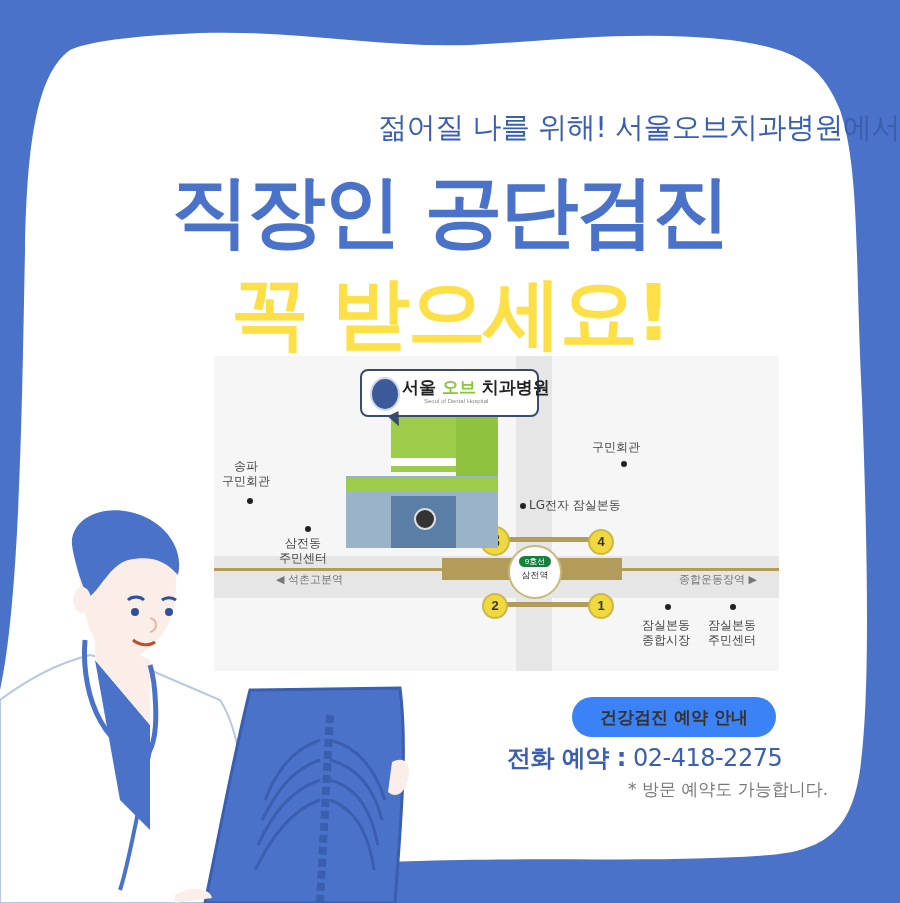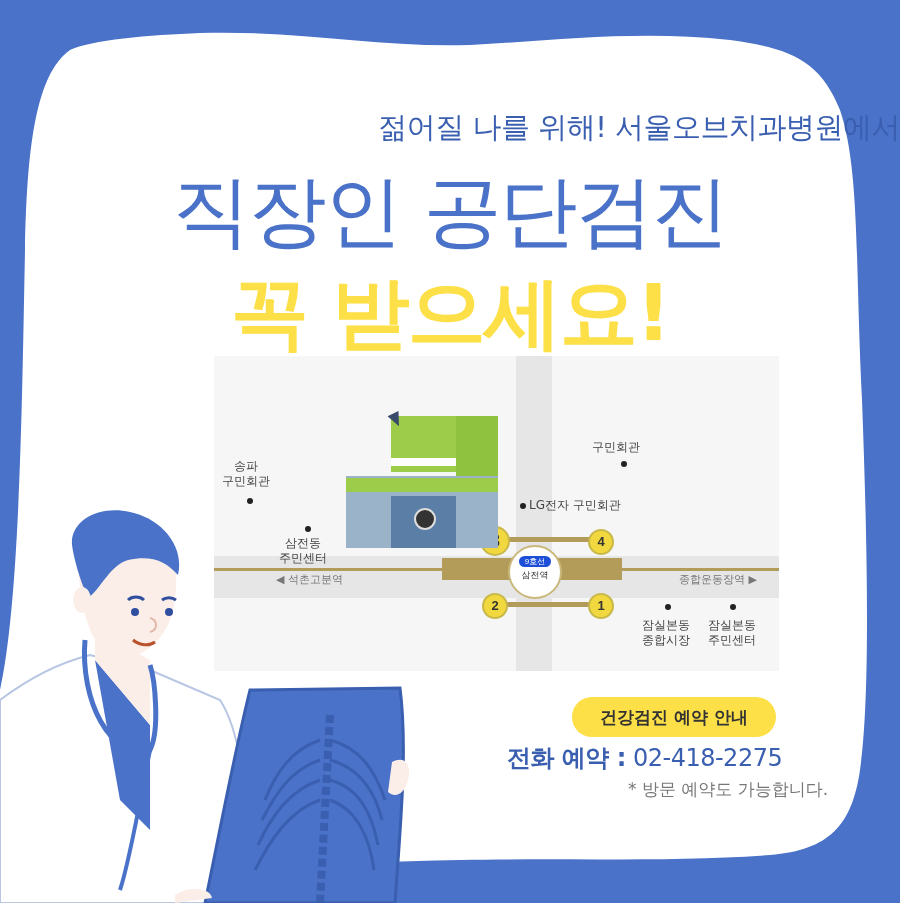--- a/index.html
+++ b/index.html
@@ -1,25 +1,25 @@
 <!DOCTYPE html>
 <html><head>
 <meta charset="utf-8">
 <style>
   html, body { margin:0; padding:0; }
   body { width:900px; height:903px; position:relative; overflow:hidden; background:#4a72c8; font-family:"Liberation Sans","DejaVu Sans",sans-serif; }
   .card { position:absolute; left:0; top:0; width:900px; height:903px; }
   .subtitle { position:absolute; left:0; width:900px; top:108px; text-align:right; color:#3a5fb0; font-size:29px; letter-spacing:-0.5px; font-family:"DejaVu Sans",sans-serif; }
-  .title1 { position:absolute; left:0; width:900px; top:160px; text-align:center; color:#4a72c8; font-size:78px; font-weight:400; letter-spacing:-2px; font-family:"DejaVu Sans",sans-serif; }
+  .title1 { position:absolute; left:0; width:900px; top:160px; text-align:center; color:#4a72c8; font-size:78px; font-weight:700; letter-spacing:-2px; font-family:"DejaVu Sans",sans-serif; }
   .title2 { position:absolute; left:0; width:900px; top:262px; text-align:center; color:#fde047; font-size:78px; font-weight:900; letter-spacing:-2px; font-family:"DejaVu Sans",sans-serif; }
   .map { position:absolute; left:214px; top:356px; width:565px; height:315px; background:#f6f6f6; overflow:hidden; }
   .map .label { position:absolute; font-size:12px; color:#444; text-align:center; line-height:15px; font-family:"DejaVu Sans",sans-serif; }
   .map .dot { position:absolute; width:6px; height:6px; border-radius:50%; background:#222; }
   .exit { position:absolute; width:22px; height:22px; border-radius:50%; background:#f0d83e; border:2px solid #c9b84a; color:#333; font-weight:bold; font-size:13px; text-align:center; line-height:22px; }
-  .pill { position:absolute; left:572px; top:697px; width:204px; height:40px; border-radius:20px; background:#fde047; color:#333; font-size:17px; font-weight:bold; text-align:center; line-height:40px; font-family:"DejaVu Sans",sans-serif; }
+  .pill { position:absolute; left:572px; top:697px; width:204px; height:40px; border-radius:20px; background:#3b82f6; color:#333; font-size:17px; font-weight:bold; text-align:center; line-height:40px; font-family:"DejaVu Sans",sans-serif; }
   .phone { position:absolute; left:507px; top:742px; color:#3a5fb0; font-size:24px; font-family:"DejaVu Sans",sans-serif; letter-spacing:-0.5px; }
   .phone b { font-weight:bold; }
   .note { position:absolute; left:583px; top:778px; color:#777; font-size:17px; font-family:"DejaVu Sans",sans-serif;margin-left:45px; }
 </style>
 </head>
 <body>
 
 <svg class="card" viewBox="0 0 900 903" width="900" height="903">
   <path d="M70,50 C90,40 150,35 200,33 C300,30 380,48 470,45 C560,40 640,30 730,40 C790,48 820,60 840,110 C860,170 855,260 862,400 C868,560 870,700 860,770 C852,825 830,850 770,855 C680,862 560,858 460,860 C360,862 250,868 150,870 L0,870 L0,690 C20,600 22,400 25,250 C27,150 35,75 70,50 Z" fill="#ffffff"></path>
 </svg>
@@ -32,50 +32,59 @@
 
   <div style="position:absolute;left:302px;top:0;width:36px;height:315px;background:#e6e6e6;"></div>
   <div style="position:absolute;left:0;top:200px;width:565px;height:42px;background:#e6e6e6;"></div>
   <div style="position:absolute;left:0;top:212px;width:565px;height:3px;background:#b39b59;"></div>
   <div style="position:absolute;left:228px;top:202px;width:180px;height:22px;background:#b39b59;"></div>
 
   <div style="position:absolute;left:290px;top:181px;width:98px;height:5px;background:#b39b59;"></div>
   <div style="position:absolute;left:290px;top:246px;width:98px;height:5px;background:#b39b59;"></div>
 
   <div style="position:absolute;left:294px;top:189px;width:50px;height:50px;border-radius:50%;background:#fff;border:2px solid #c9b87a;text-align:center;">
-    <div style="margin:9px auto 0;width:32px;height:11px;border-radius:6px;background:#1d4ed8;color:#fff;font-size:8px;line-height:11px;">9호선</div>
+    <div style="margin:9px auto 0;width:32px;height:11px;border-radius:6px;background:#15803d;color:#fff;font-size:8px;line-height:11px;">9호선</div>
     <div style="font-size:9px;color:#333;margin-top:2px;">삼전역</div>
   </div>
   <div class="exit" style="left:266px;top:170px;width:26px;height:26px;line-height:26px;font-size:18px;">3</div>
   <div class="exit" style="left:374px;top:173px;">4</div>
   <div class="exit" style="left:268px;top:237px;">2</div>
   <div class="exit" style="left:374px;top:237px;">1</div>
 
   <div style="position:absolute;left:132px;top:60px;width:160px;height:132px;">
     <div style="position:absolute;left:45px;top:0;width:65px;height:56px;background:#9ccc4a;"></div>
     <div style="position:absolute;left:110px;top:0;width:42px;height:60px;background:#8fc23e;"></div>
     <div style="position:absolute;left:45px;top:42px;width:65px;height:8px;background:#fff;"></div>
     <div style="position:absolute;left:0;top:60px;width:152px;height:72px;background:#9bb3c9;"></div>
     <div style="position:absolute;left:0;top:62px;width:152px;height:14px;background:#9ccc4a;"></div>
     <div style="position:absolute;left:45px;top:80px;width:65px;height:52px;background:#5b7ea6;"></div>
     <div style="position:absolute;left:68px;top:92px;width:18px;height:18px;border-radius:50%;background:#333;border:2px solid #ddd;"></div>
   </div>
 
+  <div style="position:absolute;left:146px;top:13px;width:175px;height:44px;background:#fff;border:2px solid #3a4a6a;border-radius:8px;">
+    <div style="position:absolute;left:8px;top:6px;width:26px;height:30px;border-radius:50%;background:#3c5a9a;border:2px solid #cfd8ec;"></div>
+    <div style="position:absolute;left:40px;top:5px;font-size:17px;font-weight:bold;color:#222;white-space:nowrap;font-family:'DejaVu Sans',sans-serif;">
+      <span>서울</span>
+      <span style="color:#8ac43f;">오브</span>
+      <span>치과병원</span>
+    </div>
+    <div style="position:absolute;left:62px;top:27px;font-size:6px;color:#888;">Seoul of Dental Hospital</div>
+  </div>
   <div style="position:absolute;left:176px;top:57px;width:0;height:0;border-left:6px solid transparent;border-right:6px solid transparent;border-top:14px solid #3a4a6a;transform:rotate(-25deg);"></div>
 
   <div class="label" style="left:8px;top:103px;white-space:pre;">송파
 구민회관</div>
   <div class="dot" style="left:33px;top:142px;"></div>
   <div class="label" style="left:65px;top:132px;white-space:pre;margin-top:48px;">삼전동
 주민센터</div>
   <div class="dot" style="left:91px;top:170px;"></div>
   <div class="label" style="left:378px;top:84px;">구민회관</div>
   <div class="dot" style="left:407px;top:105px;"></div>
   <div class="dot" style="left:306px;top:147px;"></div>
-  <div class="label" style="left:315px;top:142px;">LG전자 구민회관</div>
+  <div class="label" style="left:315px;top:142px;">LG전자 잠실본동</div>
   <div class="dot" style="left:451px;top:248px;"></div>
   <div class="label" style="left:428px;top:262px;white-space:pre;">잠실본동
 종합시장</div>
   <div class="dot" style="left:516px;top:248px;"></div>
   <div class="label" style="left:494px;top:262px;white-space:pre;">잠실본동
 주민센터</div>
 
   <div class="label" style="left:62px;top:216px;color:#777;font-size:11px;">◀ 석촌고분역</div>
   <div class="label" style="left:465px;top:216px;color:#777;font-size:11px;">종합운동장역 ▶</div>
 </div>

